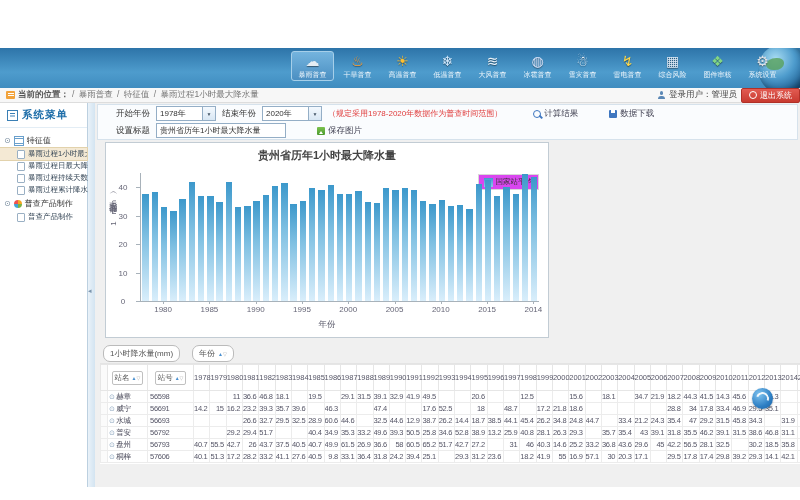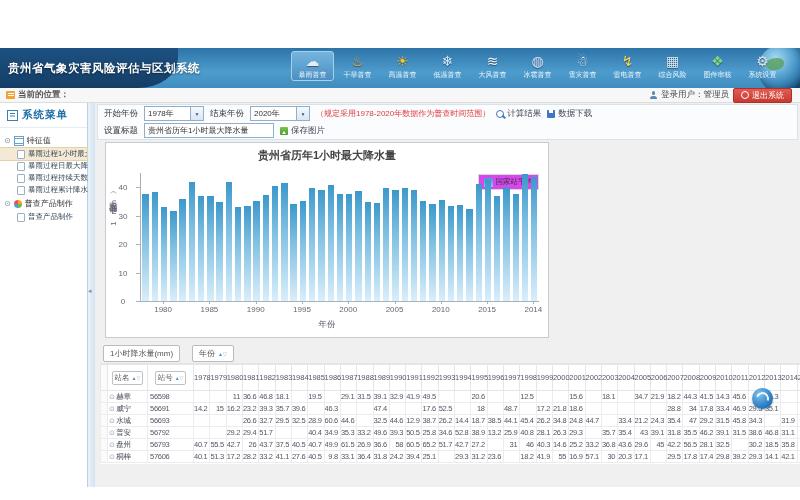--- a/index.html
+++ b/index.html
@@ -20,21 +20,21 @@
   .ic-rainstorm{color:#e4edf4}.ic-drought{color:#ff9b2c}.ic-heat{color:#ffbf2e}.ic-cold{color:#d6ecff}
   .ic-wind{color:#eef5fa}.ic-hail{color:#dfe9ff}.ic-snow{color:#f3f8fd}.ic-lightning{color:#ffd94a}
   .ic-risk{color:#dce8f4}.ic-map{color:#83d683}.ic-settings{color:#dde2e7}
 
   
   .crumb{position:absolute;left:0;top:40px;width:800px;height:15px;background:#f7f7f7;border-bottom:1px solid #ddd;font-size:8.5px;color:#777;display:flex;align-items:center;padding:0;box-sizing:border-box;}
   .crumb-ic{width:9px;height:8px;background:#f2a33c;border-radius:1px;margin:0 3px 0 6px;position:relative;flex:0 0 auto;}
   .crumb-ic:after{content:"";position:absolute;left:1.5px;top:2px;width:6px;height:1px;background:#fff;box-shadow:0 2px 0 #fff;}
   .crumb-prefix{color:#555;font-weight:bold;margin-right:3px;}
   .crumb-items span.item{margin:0 2px;cursor:pointer;}
-  .crumb-right{margin-left:auto;display:flex;align-items:center;gap:4px;padding-right:8px;}
+  .crumb-right{margin-left:auto;display:flex;align-items:center;gap:4px;}
   .person-icon{width:8px;height:8px;position:relative;display:inline-block;}
   .person-icon:before{content:"";position:absolute;top:0;left:2.5px;width:3.5px;height:3.5px;border-radius:50%;background:#5b87b5;}
   .person-icon:after{content:"";position:absolute;bottom:0;left:1px;width:6.5px;height:3.5px;border-radius:3px 3px 0 0;background:#5b87b5;}
   .user-label{color:#444;}
   .logout-btn{display:inline-flex;align-items:center;gap:3px;background:linear-gradient(#e25b52,#c83a30);color:#fff;font-size:8px;padding:1px 7px;border-radius:2px;border:1px solid #b03028;cursor:pointer;}
   .power-icon{width:6px;height:6px;border:1px solid #fff;border-radius:50%;display:inline-block;position:relative;}
 
   
   .side{position:absolute;left:0;top:55px;width:88px;bottom:0;background:#fff;border-right:1px solid #bcd0e0;box-sizing:border-box;}
   .side-title-row{display:flex;align-items:center;gap:4px;padding:5px 0 5px 7px;border-bottom:1px solid #e3edf5;}
@@ -49,26 +49,26 @@
   .tree-item{display:flex;align-items:center;gap:3px;padding:1px 1px 1px 17px;font-size:7.5px;color:#345;cursor:pointer;white-space:nowrap;line-height:10px;}
   .tree-item.sel{background:#f4e9d4;outline:1px solid #e2d2ac;}
   .doc-icon{width:6px;height:7px;border:1px solid #9ab0c4;background:#fff;border-radius:1px;flex:0 0 auto;}
 
   .splitter{position:absolute;left:88px;top:55px;width:7px;bottom:0;background:linear-gradient(90deg,#eaf2f9,#d3e4f1);border-right:1px solid #c6d8e6;cursor:pointer;}
   .split-arrow{position:absolute;top:48%;left:0;font-size:7px;color:#7a94ac;}
 
   
   .main{position:absolute;left:95px;right:0;top:55px;bottom:0;background:#f0f0f0;overflow:hidden;}
   .controls{position:absolute;left:2px;right:2px;top:1px;height:36px;background:#fafcfe;border:1px solid #d6e2ec;box-sizing:border-box;}
-  .ctl-row{display:flex;align-items:center;gap:6px;height:17px;padding-left:6px;font-size:8.5px;color:#333;}
+  .ctl-row{display:flex;align-items:center;gap:6px;height:17px;padding-left:18px;font-size:8.5px;color:#333;}
   .lbl{color:#333;}
   .combo{width:55px;height:13px;border:1px solid #94aec6;background:#fff;display:inline-flex;align-items:center;font-size:8px;padding-left:3px;position:relative;box-sizing:content-box;cursor:pointer;}
   .combo .arr{position:absolute;right:0;top:0;width:12px;height:100%;background:linear-gradient(#f4f9fe,#d8e7f4);border-left:1px solid #94aec6;display:flex;align-items:center;justify-content:center;font-size:5px;color:#456;}
   .hint{color:#e03c3c;font-size:8px;}
-  .tool-link{display:inline-flex;align-items:center;gap:3px;color:#445;cursor:pointer;}
+  .tool-link{display:inline-flex;align-items:center;gap:3px;color:#445;cursor:pointer;margin-left:25px;}
   .mag-icon{width:6px;height:6px;border:1.5px solid #3f77c0;border-radius:50%;position:relative;display:inline-block;}
   .mag-icon:after{content:"";position:absolute;left:4.5px;top:5px;width:4px;height:1.5px;background:#3f77c0;transform:rotate(45deg);}
   .disk-icon{width:8px;height:8px;background:#3f77c0;border-radius:1px;position:relative;display:inline-block;}
   .disk-icon:after{content:"";position:absolute;left:2px;top:0;width:4px;height:3px;background:#fff;}
   .img-icon{width:8px;height:8px;background:linear-gradient(#7cc24e,#4b9a2e);border-radius:1px;position:relative;display:inline-block;}
   .img-icon:after{content:"";position:absolute;left:1.5px;bottom:1px;border-left:2.5px solid transparent;border-right:2.5px solid transparent;border-bottom:3px solid #fff;}
   .title-input{width:125px;height:13px;border:1px solid #94aec6;font-size:8px;padding:0 0 0 3px;color:#333;background:#fff;font-family:inherit;}
 
   
   .chart-panel{position:absolute;left:10px;top:39px;width:442px;height:194px;background:#fff;border:1px solid #c2ccd4;}
@@ -78,21 +78,21 @@
   .ylabel{position:absolute;left:3px;top:55px;writing-mode:vertical-rl;transform:rotate(180deg);font-size:8px;color:#667;letter-spacing:1px;}
   .plot{position:absolute;left:34px;top:30px;width:398px;height:128px;border-left:1px solid #a8b2ba;border-bottom:1px solid #a8b2ba;}
   .bar{position:absolute;bottom:0;background:linear-gradient(180deg,#3c98cb 0%,#7fc0e2 40%,#d9eefb 100%);}
   .ytick{position:absolute;width:26px;text-align:center;font-size:8px;color:#667;}
   .ymark{position:absolute;width:4px;height:1px;background:#a8b2ba;}
   .xtick{position:absolute;font-size:8px;color:#667;width:30px;text-align:center;}
   .xmark{position:absolute;width:1px;height:3px;background:#a8b2ba;}
   .xlabel{position:absolute;left:0;right:0;top:176px;text-align:center;font-size:8.5px;color:#556;}
 
   
-  .chip{position:absolute;top:242px;border:1px solid #bbb;background:#fff;font-size:8px;color:#555;padding:2px 6px;border-radius:2px;display:flex;align-items:center;gap:3px;}
+  .chip{position:absolute;top:242px;border:1px solid #bbb;background:#fff;font-size:8px;color:#555;padding:2px 6px;border-radius:7px;display:flex;align-items:center;gap:3px;}
   .chip1{left:8px;}
   .chip2{left:97px;cursor:pointer;}
   .sort-arrows .up{color:#4a90d0;font-size:5px;}
   .sort-arrows .dn{color:#aaa;font-size:5px;}
   .table-wrap{position:absolute;left:5px;top:260px;width:700px;height:100px;overflow:hidden;background:#fff;border-top:1px solid #e4e4e4;}
   table{table-layout:fixed;border-collapse:collapse;width:714px;}
   thead th{height:25px;border:1px solid #e6e6e6;font-weight:normal;font-size:7.5px;color:#556;background:#fff;padding:0;}
   .hbox{display:inline-flex;align-items:center;gap:2px;border:1px solid #c0c0c0;border-radius:2px;padding:1px 2px;font-size:7.5px;color:#555;background:#fff;cursor:pointer;}
   td{height:11px;border:1px solid #ececec;font-size:7.5px;color:#556;text-align:right;padding:0 2px 0 0;letter-spacing:-0.3px;overflow:hidden;white-space:nowrap;}
   td.name{text-align:left;padding:0 0 0 1px;color:#445;}
@@ -103,23 +103,20 @@
   .float-widget{position:absolute;left:752px;top:340px;width:21px;height:21px;border-radius:50%;background:radial-gradient(circle at 35% 30%,#7fc3ef,#2e7fc4 60%,#1b5fa0);box-shadow:0 1px 2px rgba(0,0,0,.3);cursor:pointer;}
   .float-widget:after{content:"";position:absolute;left:4px;top:4px;right:4px;bottom:4px;border-radius:50%;border:2px solid rgba(255,255,255,.9);border-left-color:transparent;border-bottom-color:transparent;transform:rotate(-25deg);}
 </style>
 </head>
 <body>
 
 <div class="app">
 
   <div class="hdr">
     <div class="globe"></div>
-    <div class="title-wrap">
-      <span class="app-title">贵州省气象灾害风险评估与区划系统</span>
-    </div>
     <div class="tbar" id="tbar">
         <div class="tb-item active">
           <div class="tb-icon ic-rainstorm">☁</div>
           <div class="tb-label">暴雨普查</div>
         </div>
         <div class="tb-item">
           <div class="tb-icon ic-drought">♨</div>
           <div class="tb-label">干旱普查</div>
         </div>
         <div class="tb-item">
@@ -157,20 +154,21 @@
         <div class="tb-item">
           <div class="tb-icon ic-settings">⚙</div>
           <div class="tb-label">系统设置</div>
         </div>
       </div>
   </div>
 
   <div class="crumb">
     <span class="crumb-ic"></span>
     <span class="crumb-prefix">当前的位置：</span>
+    <span class="crumb-items" id="crumbItems"> / <span class="item">暴雨普查</span> / <span class="item">特征值</span> / <span class="item">暴雨过程1小时最大降水量</span></span>
     <span class="crumb-right">
       <span class="person-icon"></span>
       <span class="user-label">登录用户：管理员</span>
       <span class="logout-btn">
         <span class="power-icon"></span>
         <span>退出系统</span>
       </span>
     </span>
   </div>
 

